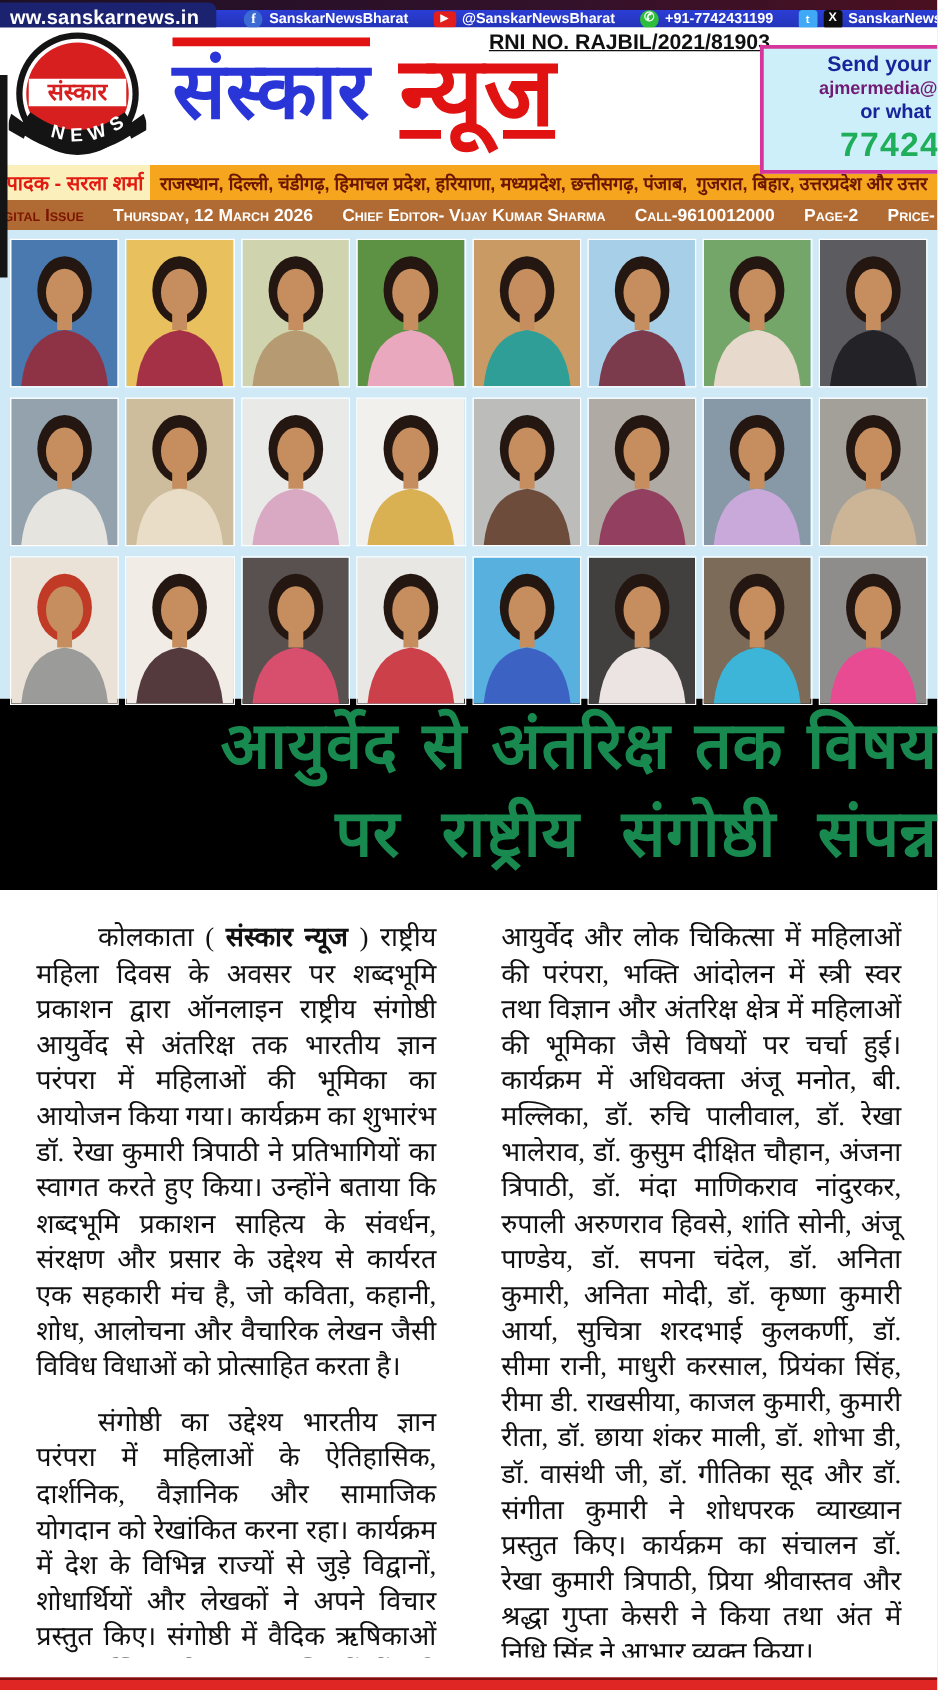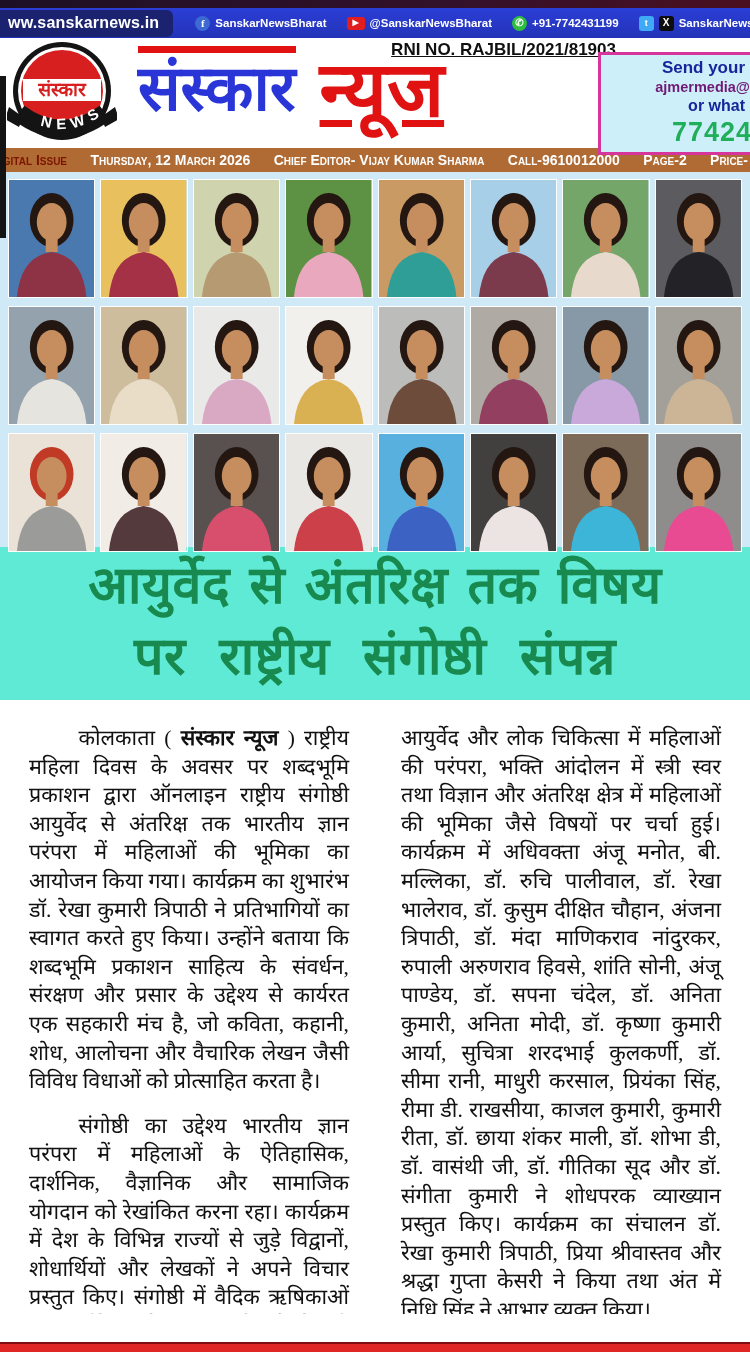--- a/index.html
+++ b/index.html
@@ -1,21 +1,21 @@
 <!DOCTYPE html>
 <html><head>
 <meta charset="utf-8">
 <style>
   html,body{margin:0;padding:0;background:#e8e8e8;}
   .page{position:relative;width:750px;height:1352px;margin:0 auto;background:#fff;
         font-family:"Liberation Sans",sans-serif;overflow:hidden;}
 
   
   .page-top-edge{height:8px;background:linear-gradient(90deg,#1d1026,#33112a 60%,#4a1020);}
-  .topbar{height:30px;background:linear-gradient(180deg,#2b3ed6,#2333b8);display:flex;align-items:center;
+  .topbar{height:14px;background:linear-gradient(180deg,#2b3ed6,#2333b8);display:flex;align-items:center;
           color:#fff;font-size:11.5px;font-weight:700;white-space:nowrap;}
   .site-box{background:#1b2370;border-radius:0 6px 6px 0;padding:4px 14px 5px 8px;font-size:16px;
             letter-spacing:.2px;margin-right:22px;}
   .soc-item{display:flex;align-items:center;gap:5px;margin-right:20px;}
   .ic{display:inline-flex;align-items:center;justify-content:center;width:15px;height:15px;
       border-radius:3px;font-size:11px;line-height:1;font-weight:800;}
   .ic-fb{background:#3b6ad4;border-radius:50%;color:#fff;font-family:"Liberation Serif",serif;}
   .ic-yt{background:#e21d1d;width:18px;height:13px;border-radius:3px;color:#fff;font-size:8px;}
   .ic-wa{background:#2ebd3d;border-radius:50%;color:#fff;font-size:10px;}
   .ic-tw{background:#3fa9f5;color:#fff;font-size:9px;}
@@ -24,21 +24,21 @@
   
   .masthead{position:relative;height:110px;background:#fff;}
   .left-edge{position:absolute;left:0;top:38px;width:6px;height:162px;background:#141414;z-index:6;}
   .logo{position:absolute;left:7px;top:3px;width:110px;height:112px;z-index:4;}
   .masthead-title{position:absolute;left:138px;top:8px;z-index:5;white-space:nowrap;
                   font-family:"Liberation Serif",serif;}
   .mast-p1{font-size:63px;font-weight:800;color:#2a35d8;border-top:7px solid #e21212;padding-top:3px;display:inline-block;line-height:1.05;}
   .mast-p2{font-size:77px;font-weight:800;color:#e01212;margin-left:20px;display:inline-block;line-height:.95;vertical-align:-6px;text-decoration:underline;}
   .rni{position:absolute;right:134px;top:2px;font-size:17px;font-weight:800;color:#101010;text-decoration:underline;}
   .send-box{position:absolute;right:0;top:14px;width:132px;height:94px;background:#cdeff9;
-            border:3px solid #d6369b;border-right:none;text-align:right;padding:3px 5px 0 12px;line-height:1.22;z-index:7;}
+            border:3px solid #d6369b;border-right:none;text-align:right;padding:3px 5px 0 2px;line-height:1.22;z-index:7;}
   .send-l1{font-size:17px;font-weight:800;color:#16259b;}
   .send-l2{font-size:14.5px;font-weight:800;color:#701a75;margin-right:-5px;}
   .send-l3{font-size:16px;font-weight:800;color:#16259b;}
   .send-l4{font-size:27px;font-weight:800;color:#1fae5a;letter-spacing:1px;margin-right:-7px;}
 
   
   .strip{display:flex;height:28px;}
   .editor-box{width:120px;background:#fbf0bb;color:#e21b12;font-weight:800;font-size:16px;
               display:flex;align-items:center;justify-content:center;white-space:nowrap;}
   .states{flex:1;background:#f5a51e;color:#6b1500;font-weight:800;font-size:14.5px;
@@ -49,21 +49,21 @@
            padding:0 2px 0 0;font-variant:small-caps;font-weight:800;font-size:14px;color:#fff;white-space:nowrap;overflow:hidden;}
   .d-issue{color:#7c1500;}
 
   
   .photo-grid{height:375px;background:#cfe9f6;display:grid;grid-template-columns:repeat(8,1fr);
               gap:8px 5px;padding:7px 8px;box-sizing:border-box;}
   .photo{height:117px;border:1px solid #ffffff;overflow:hidden;}
   .photo svg{display:block;width:100%;height:100%;}
 
   
-  .headline{height:153px;background:#5eead4;text-align:center;padding-top:4px;box-sizing:border-box;
+  .headline{height:153px;background:#000000;text-align:right;padding-top:4px;box-sizing:border-box;
             font-family:"Liberation Serif",serif;}
   .hl{font-size:52px;font-weight:800;color:#18894f;line-height:1.36;letter-spacing:.5px;word-spacing:6px;}
   .hl2{word-spacing:20px;}
 
   
   .article{height:614px;display:flex;gap:20px;padding:8px 13px 0;box-sizing:border-box;
            font-family:"Liberation Serif",serif;font-size:21.5px;line-height:1.33;color:#111;
            text-align:justify;overflow:hidden;}
   .col{flex:1;min-width:0;}
   .article p{margin:16px;text-indent:2.3em;}
@@ -128,20 +128,27 @@
     <div class="rni">RNI NO. RAJBIL/2021/81903</div>
 
     <div class="send-box">
       <div class="send-l1">Send your</div>
       <div class="send-l2">ajmermedia@</div>
       <div class="send-l3">or what</div>
       <div class="send-l4">77424</div>
     </div>
   </div>
 
+  <div class="strip">
+    <div class="editor-box">पादक - सरला शर्मा</div>
+    <div class="states">
+      <span>राजस्थान, दिल्ली, चंडीगढ़, हिमाचल प्रदेश, हरियाणा, मध्यप्रदेश, छत्तीसगढ़, पंजाब,</span>
+      <span>गुजरात, बिहार, उत्तरप्रदेश और उत्तर</span>
+    </div>
+  </div>
 
   <div class="datebar">
     <span class="d-issue">igital Issue</span>
     <span>Thursday, 12 March 2026</span>
     <span>Chief Editor- Vijay Kumar Sharma</span>
     <span>Call-9610012000</span>
     <span>Page-2</span>
     <span>Price-</span>
   </div>
 

